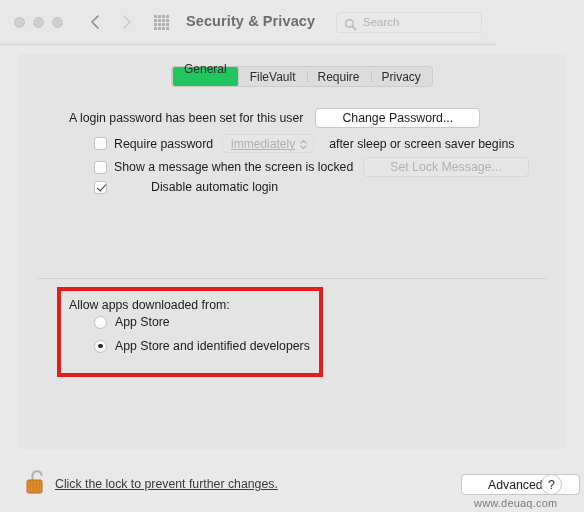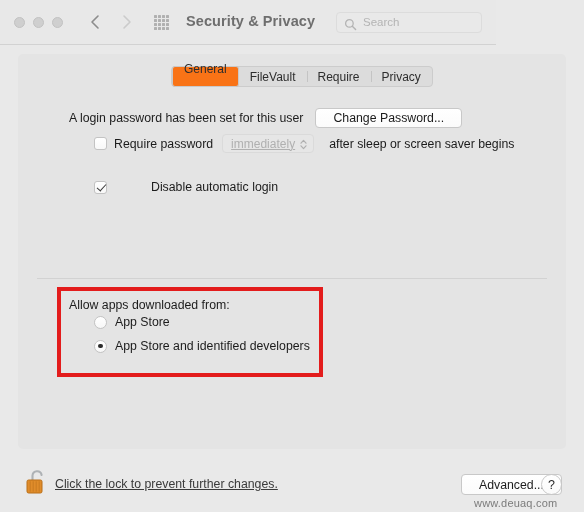--- a/index.html
+++ b/index.html
@@ -151,21 +151,21 @@
   .tab + .tab::before {
     content: "";
     position: absolute;
     left: 0;
     top: 4px;
     bottom: 4px;
     width: 1px;
     background: #c4c4c4;
   }
   .tab.active {
-    background: #f97316;
+    background: #22c55e;
     border-radius: 3px;
     margin: -1px 0;
     border: 1px solid #c9c9c9;
     box-sizing: content-box;
     padding-top: 0;
     padding-bottom: 15px;
   }
   .tab.active::before,
   .tab.active + .tab::before { display: none; }
 
@@ -177,21 +177,21 @@
   }
 
   .row { position: absolute; display: flex; align-items: center; }
 
   
   .btn {
     display: inline-flex;
     align-items: center;
     justify-content: center;
     height: 20px;
-    padding: 0 17px;
+    padding: 0 26px;
     background: linear-gradient(#ffffff, #fbfbfb);
     border: 1px solid #c8c8c8;
     border-radius: 4px;
     font-size: 12.3px;
     color: #1c1c1c;
     box-sizing: border-box;
     white-space: nowrap;
   }
   .btn.disabled {
     background: #e6e6e6;
@@ -413,20 +413,25 @@
       <span class="chev">
         <svg width="9" height="13" viewBox="0 0 9 13">
           <polyline points="2,5.2 4.5,2.4 7,5.2" fill="none" stroke="#b0b0b0" stroke-width="1.2" stroke-linecap="round" stroke-linejoin="round"></polyline>
           <polyline points="2,7.8 4.5,10.6 7,7.8" fill="none" stroke="#b0b0b0" stroke-width="1.2" stroke-linecap="round" stroke-linejoin="round"></polyline>
         </svg>
       </span>
     </span>
     <span class="lbl" style="margin-left:15px;">after sleep or screen saver begins</span>
   </div>
 
+  <div class="row" style="left:94px; top:157px;">
+    <span class="checkbox"></span>
+    <span class="lbl">Show a message when the screen is locked</span>
+    <span class="btn disabled" style="margin-left:10px;">Set Lock Message...</span>
+  </div>
 
   <div class="row" style="left:94px; top:180px;gap:37px;">
     <span class="checkbox checked"></span>
     <span class="lbl">Disable automatic login</span>
   </div>
 
   <div id="separator"></div>
 
   <div class="row" style="left:69px; top:298px;">
     <span class="lbl">Allow apps downloaded from:</span>

